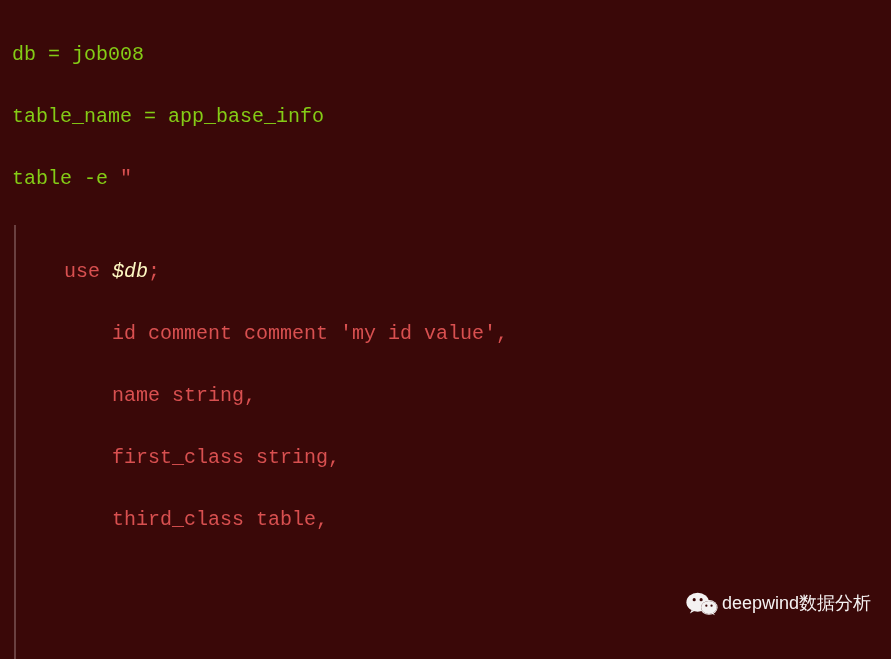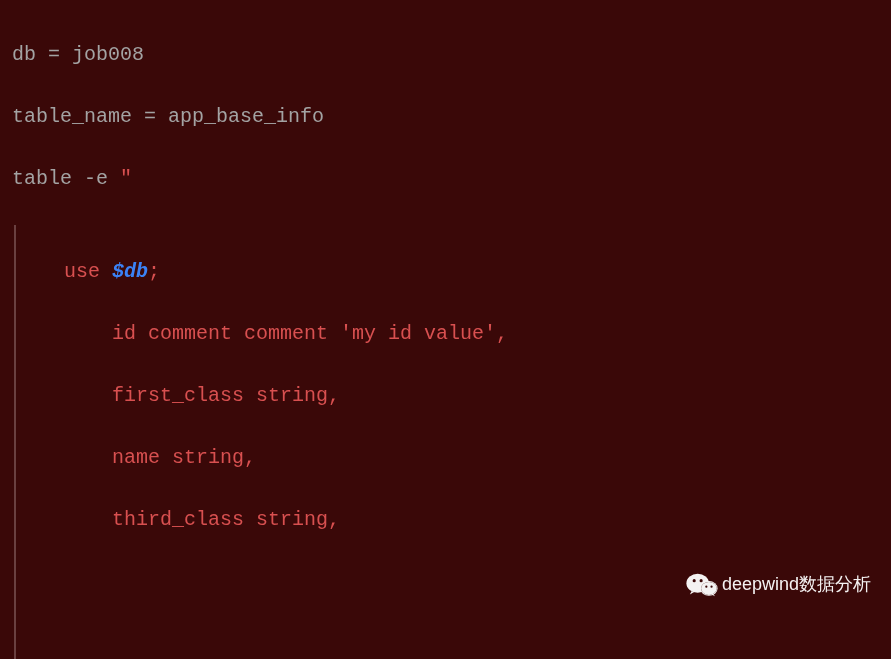--- a/index.html
+++ b/index.html
@@ -25,33 +25,32 @@
     }
     .line {
       display: block;
     }
     .indent-block {
       border-left: 2px solid #6a4040;
       margin-left: 2px;
       padding-left: 0;
     }
     .variable {
-      color: #3b82f6;
+      color: #fef9c3;
       font-style: italic;
-      font-weight: bold;
     }
     .normal {
       color: #d85050;
     }
     .plain {
-      color: #a3a3a3;
+      color: #84cc16;
     }
     .watermark {
       position: absolute;
-      bottom: 60px;
+      bottom: 41px;
       right: 20px;
       display: flex;
       align-items: center;
       gap: 4px;
       color: #ffffff;
       font-family: 'Microsoft YaHei', sans-serif;
       font-size: 18px;
       z-index: 10;
       opacity: 0.95;
     }
@@ -68,23 +67,23 @@
 </head>
 <body>
 
 <div class="code-container">
 <span class="line"><span class="plain">db </span><span class="plain">= job008</span></span>
 <span class="line"><span class="plain">table_name </span><span class="plain">= app_base_info</span></span>
 <span class="line"><span class="plain">table -e </span><span class="normal">"</span></span>
 <div class="indent-block">
 <span class="line"><span class="normal">    use </span><span class="variable">$db</span><span class="normal">;</span></span>
 <span class="line"><span class="normal">        id comment comment 'my id value',</span></span>
+<span class="line"><span class="normal">        name string,</span></span>
 <span class="line"><span class="normal">        first_class string,</span></span>
-<span class="line"><span class="normal">        name string,</span></span>
-<span class="line"><span class="normal">        third_class string,</span></span>
+<span class="line"><span class="normal">        third_class table,</span></span>
 
 
 <span class="line"><span class="normal"></span></span>
 
 
 
 
 
 
 </div>

